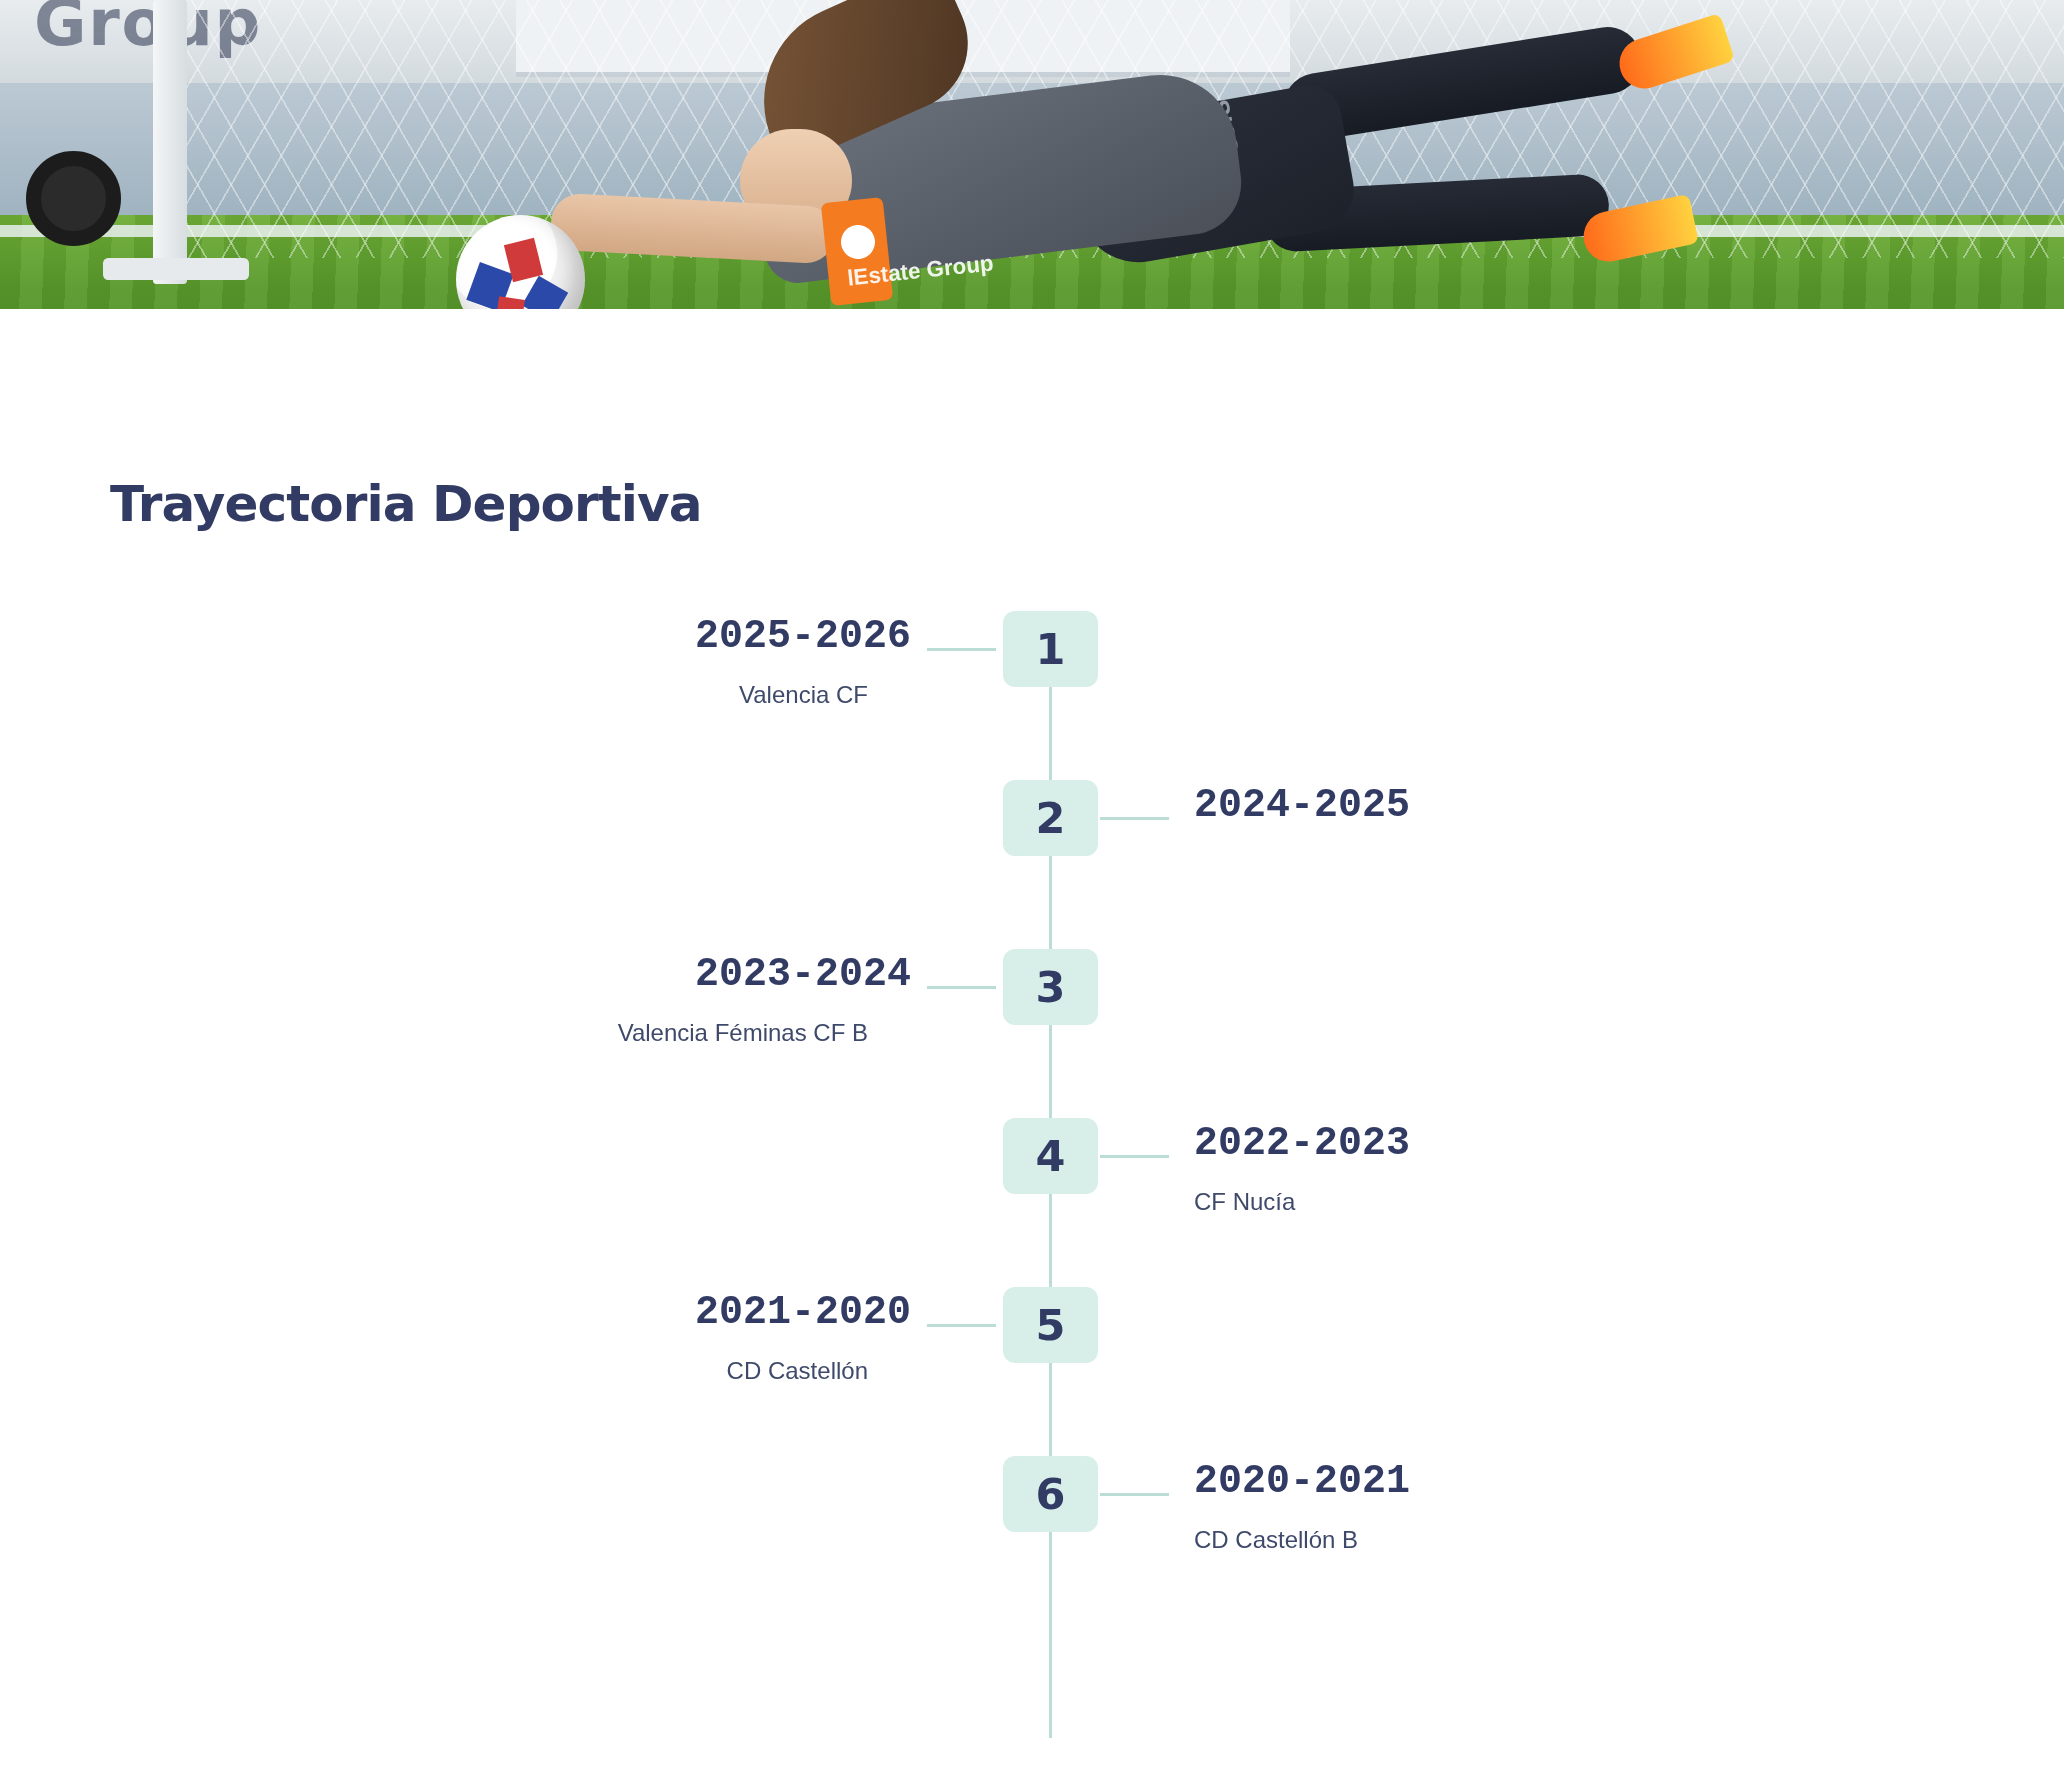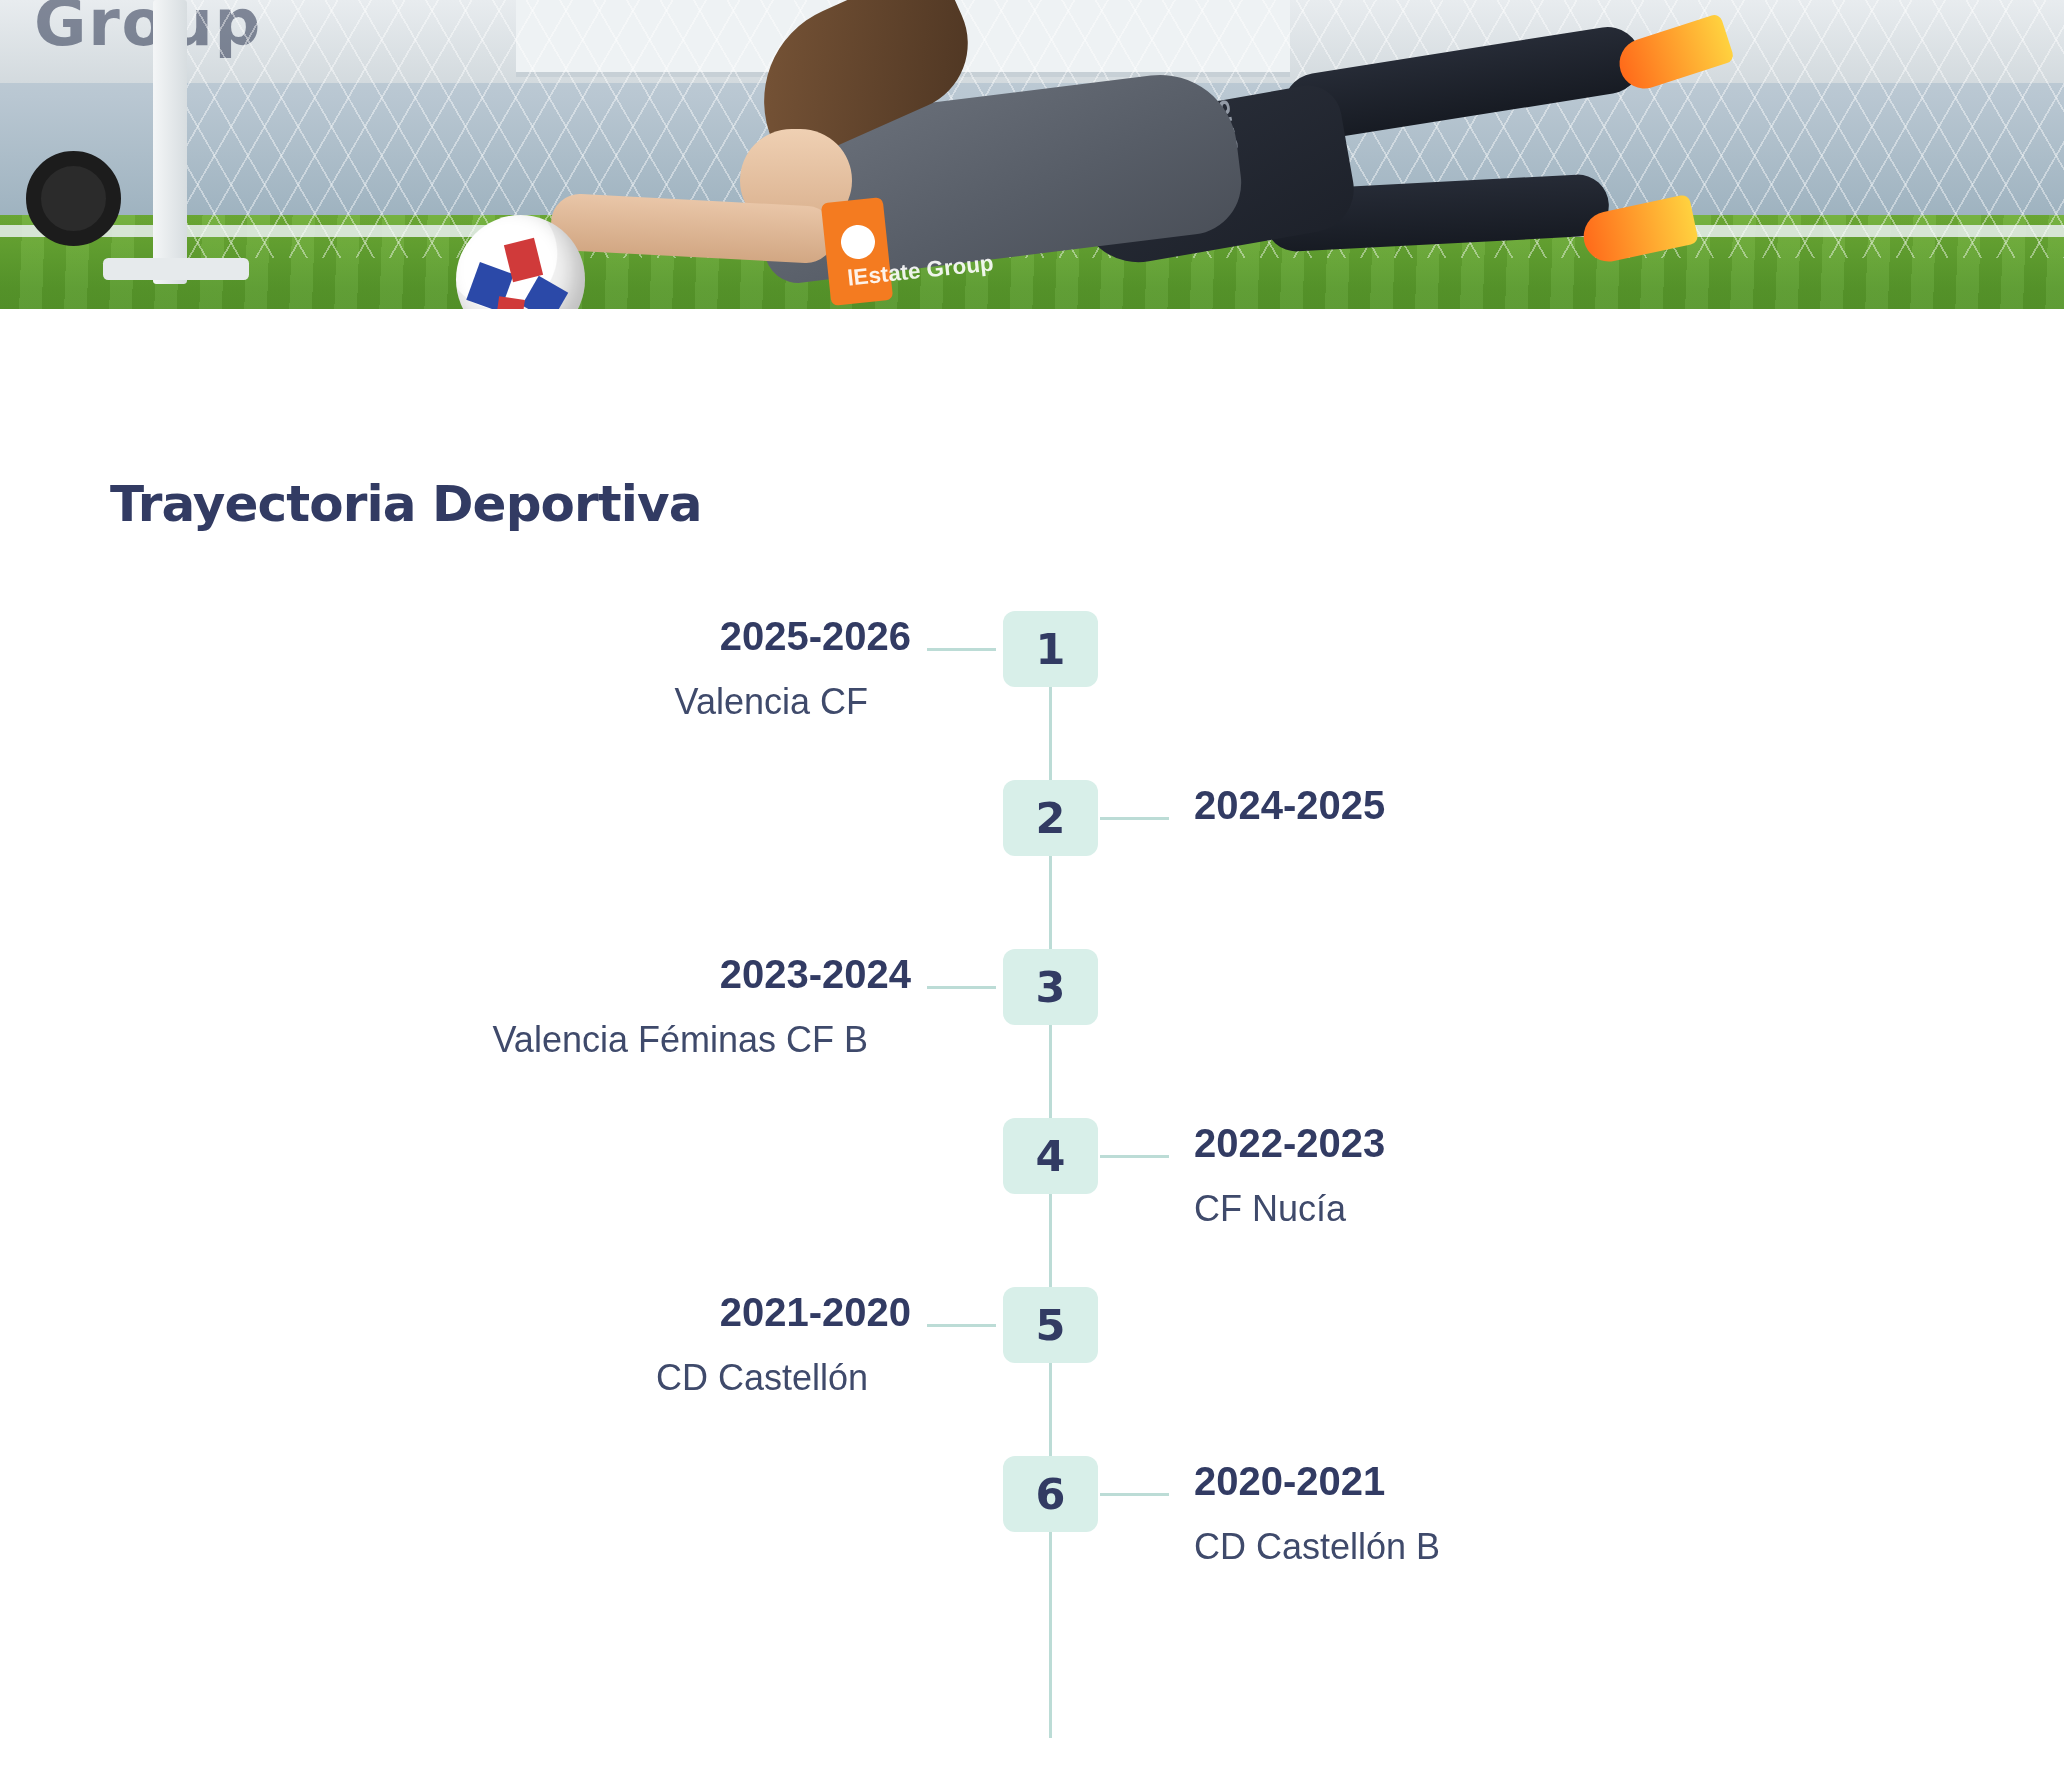--- a/index.html
+++ b/index.html
@@ -283,31 +283,31 @@
 
   .label {
     position: absolute;
     top: 12px;
     width: 792px;
   }
   .label.left  { left: 119px; text-align: right; }
   .label.right { left: 1194px; text-align: left; }
 
   .year {
-    font-family: Liberation Sans, sans-serif;
+    font-family: Liberation Mono, monospace;
     font-size: 40px;
     font-weight: bold;
     color: #323b63;
     letter-spacing: 0px;
     white-space: nowrap;
   }
   .label.left .year { padding-right: 0; }
   .club {
     margin-top: 22.4px;
-    font-size: 36px;
+    font-size: 24px;
     color: #3f4a6b;
     white-space: nowrap;
   }
   .label.left .club { padding-right: 43px; }
 </style>
 </head>
 <body>
 
 <div class="page">
 

